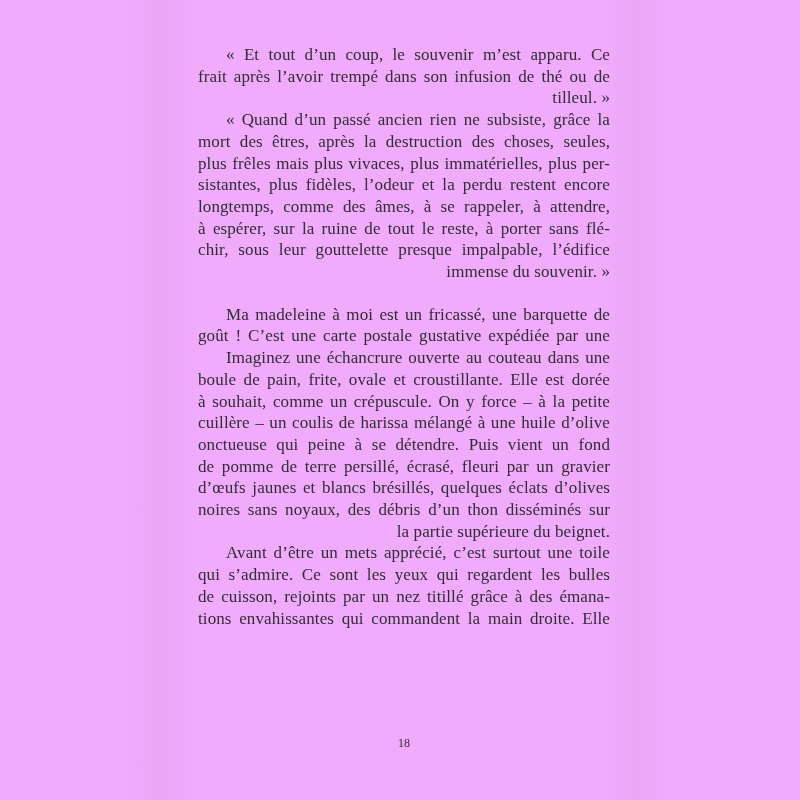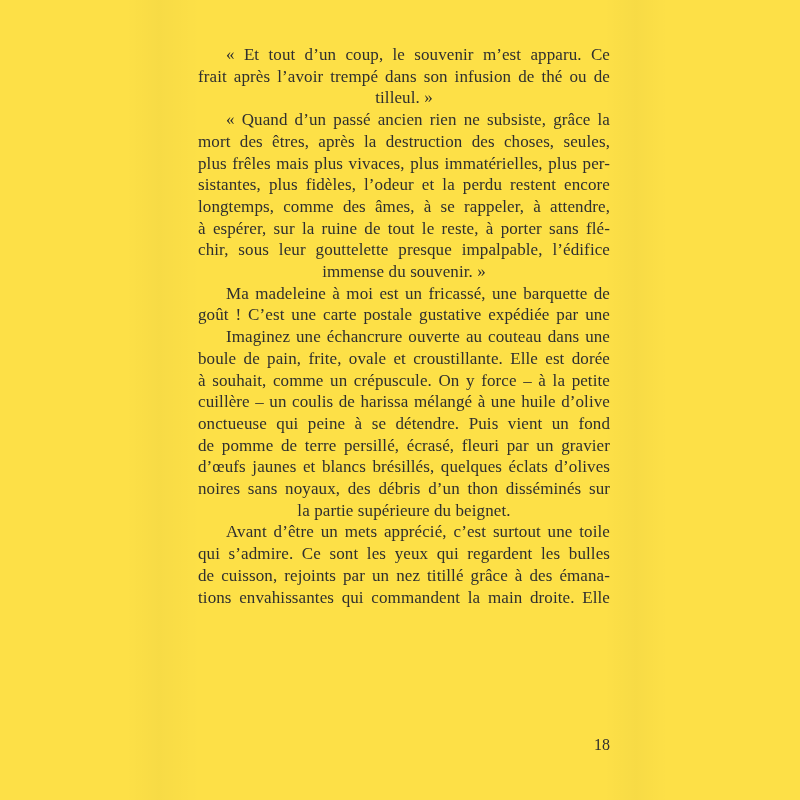--- a/index.html
+++ b/index.html
@@ -4,21 +4,21 @@
 <style>
   html, body {
     margin: 0;
     padding: 0;
     background: #ffffff;
   }
   .page {
     position: relative;
     width: 800px;
     height: 800px;
-    background: #fde047;
+    background: #f0abfc;
     font-family: "Liberation Serif", "DejaVu Serif", serif;
     color: #2f2f2f;
     overflow: hidden;
   }
   
   .edge-shade {
     position: absolute;
     top: 0;
     height: 800px;
     pointer-events: none;
@@ -36,38 +36,38 @@
   .text-block {
     position: absolute;
     left: 198px;
     top: 44px;
     width: 412px;
     font-size: 17px;
     line-height: 21.7px;
     letter-spacing: 0.1px;
   }
   .para { margin: 0; }
-  .para.space-before { }
+  .para.space-before { margin-top: 21px; }
   .line {
     text-align: justify;
     text-align-last: justify;
   }
   .line.noforce {
-    text-align: center;
+    text-align: right;
     text-align-last: auto;
   }
   .line.first { text-indent: 28px; }
   .it { font-style: italic; }
   .page-number {
     position: absolute;
     top: 736px;
     left: 198px;
     width: 412px;
-    text-align: right;
-    font-size: 16px;
+    text-align: center;
+    font-size: 12px;
     color: #2f2f2f;
   }
 </style>
 </head>
 <body>
 
 <div class="page">
   <div class="edge-shade left"></div>
   <div class="edge-shade right"></div>
 

